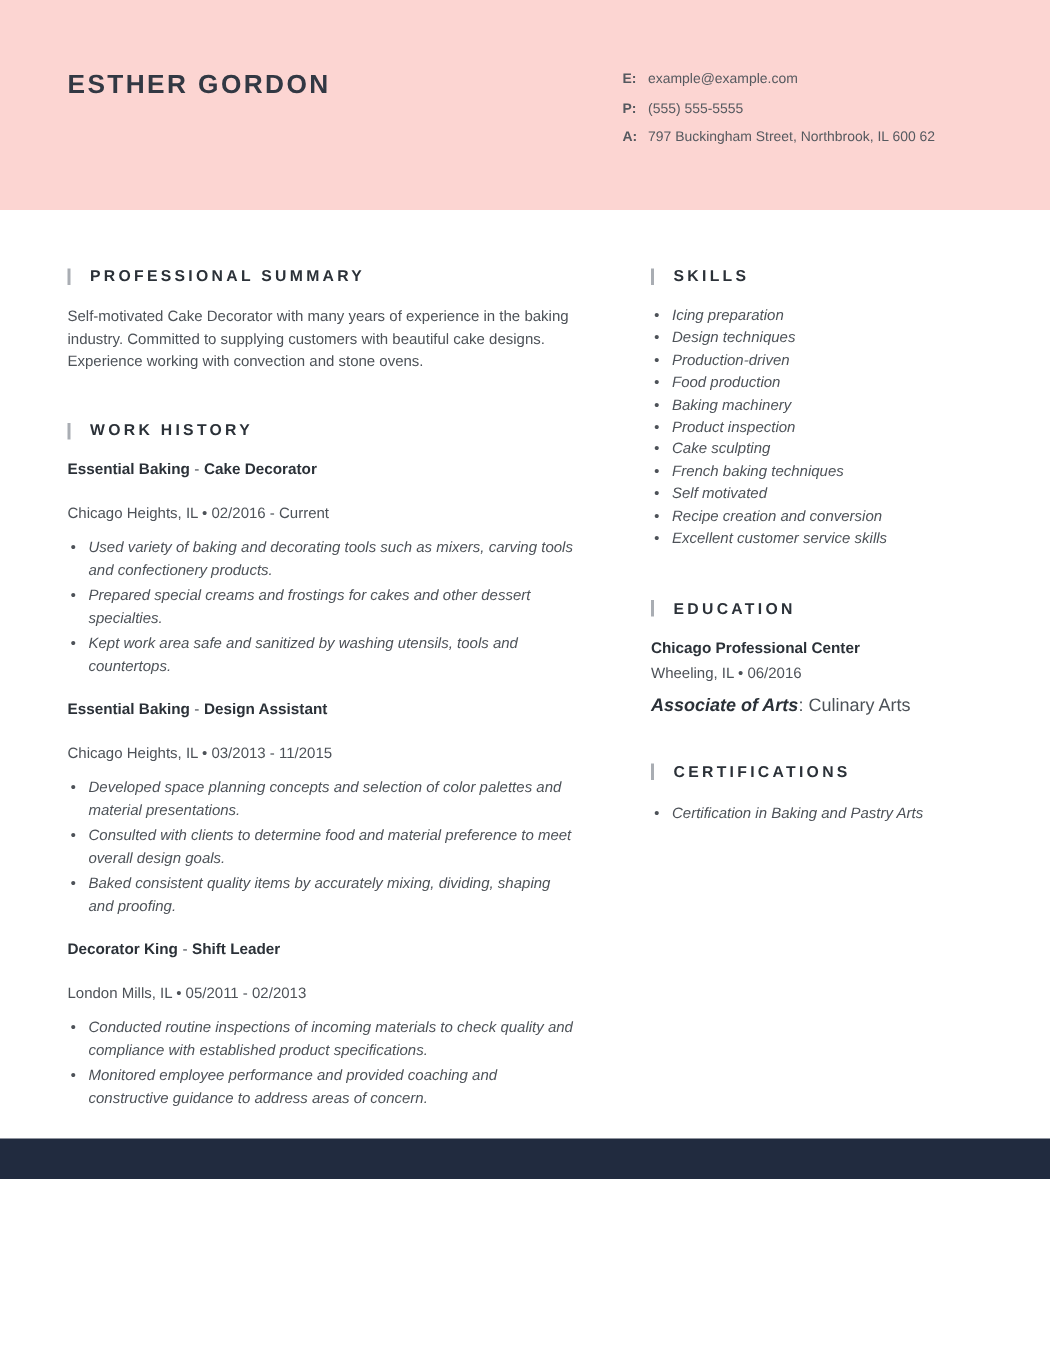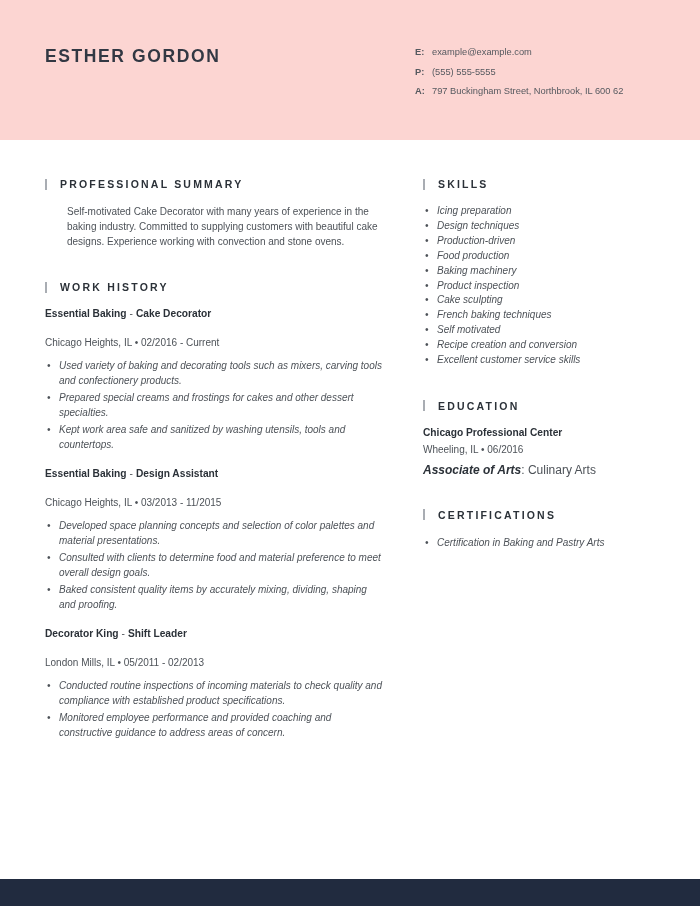--- a/index.html
+++ b/index.html
@@ -5,21 +5,21 @@
   * { margin: 0; padding: 0; box-sizing: border-box; }
   html, body { background: #ffffff; }
   body {
     width: 700px; height: 906px;
     font-family: "Liberation Sans", sans-serif;
     color: #4d5258;
     -webkit-font-smoothing: antialiased;
   }
   .page {
     position: relative;
-    width: 700px; height: 906px;
+    width: 700px; height: 786px;
     background: #ffffff;
     overflow: hidden;
   }
 
   
   .top-band {
     height: 140px;
     background: var(--pink, #fcd5d2);
     display: flex;
     justify-content: space-between;
@@ -38,21 +38,21 @@
     color: var(--muted, #55595f);
   }
   .contact-row { display: flex; margin-bottom: 6px; line-height: 13.5px; }
   .clabel { flex: 0 0 17px; font-weight: 700; }
   .cvalue { flex: 1; }
 
   
   .content {
     display: flex;
     padding: 38px 45px 0 45px;
-    gap: 38px;
+    gap: 49px;
   }
   .col-left  { flex: 0 0 340px; width: 340px; }
   .col-right { flex: 1; min-width: 0; }
 
   .section { margin-bottom: 32px; }
 
   .sec-heading {
     display: flex;
     align-items: center;
     font-size: 10.5px;
@@ -61,21 +61,21 @@
     color: var(--heading, #2b3138);
     margin-bottom: 14px;
   }
   .hbar {
     width: 2px; height: 11px;
     background: var(--bar, #a9adb3);
     margin-right: 13px;
     flex: 0 0 2px;
   }
 
-  .body-text { font-size: 10px; line-height: 15px; color: var(--text, #4d5258); margin-left: 22px; }
+  .body-text { font-size: 10px; line-height: 15px; color: var(--text, #4d5258); }
 
   
   .job { margin-bottom: 15px; }
   .job-line { font-size: 10.2px; font-weight: 700; color: var(--heading, #2b3138); line-height: 14px; }
   .job-line .sep { font-weight: 400; color: var(--text, #4d5258); margin: 0 3px; }
   .job-line .role { }
   .job-meta { font-size: 10px; color: var(--text, #4d5258); margin-top: 16px; }
 
   .blist { list-style: none; margin-top: 10px; }
   .blist li {

